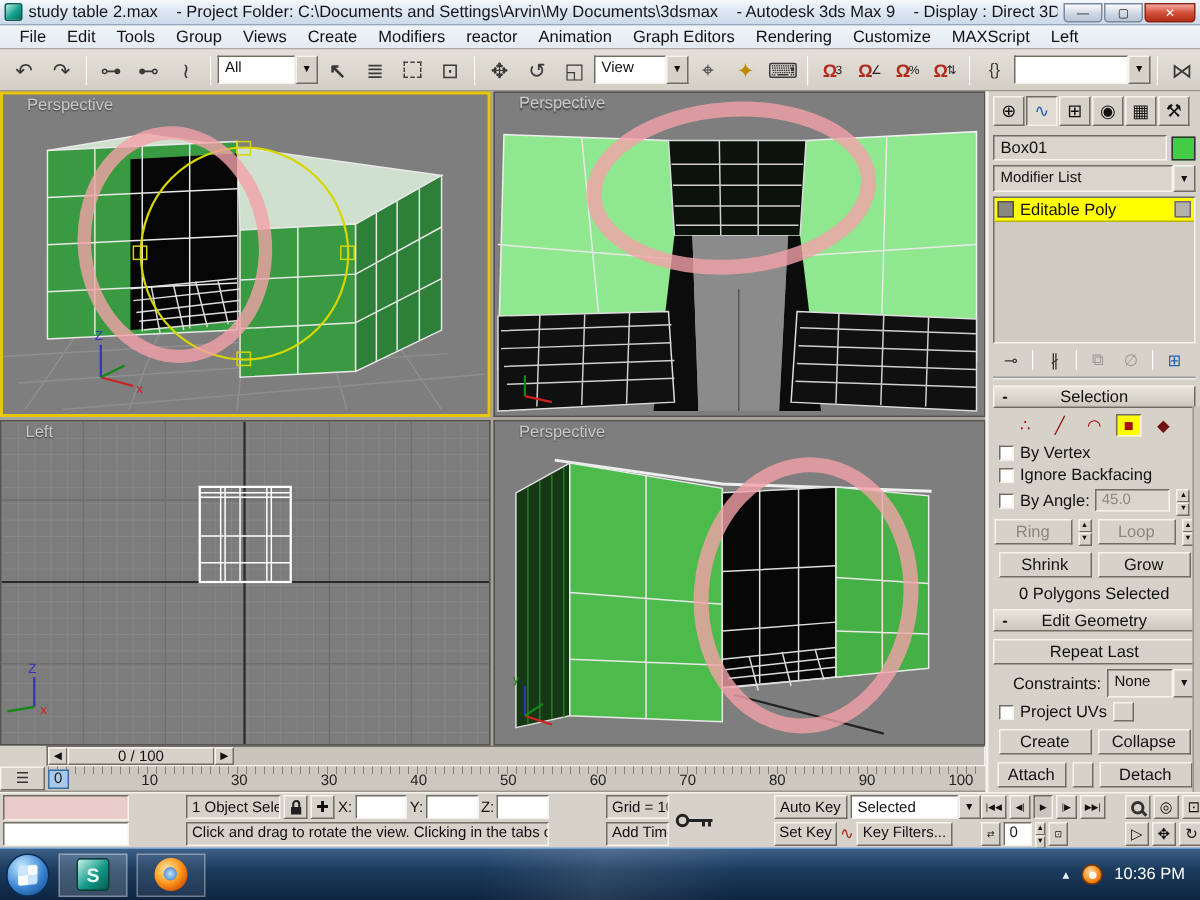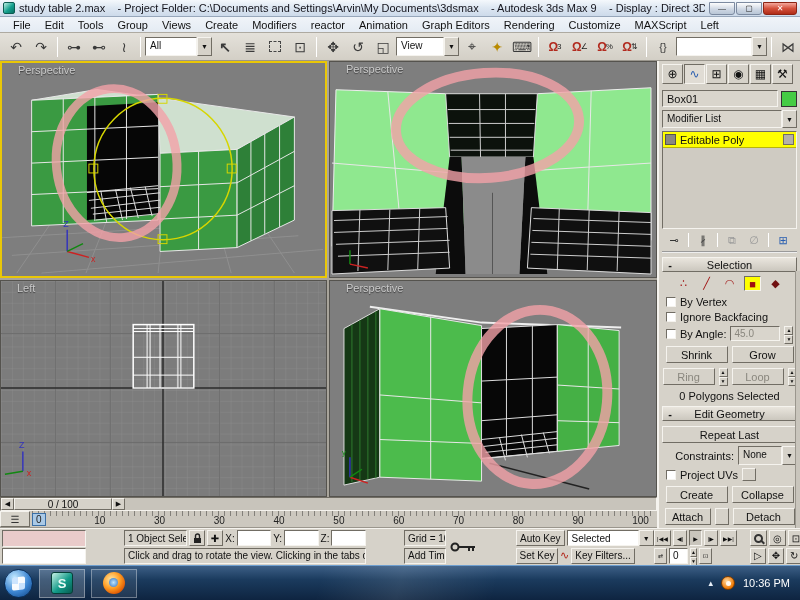--- a/index.html
+++ b/index.html
@@ -44,21 +44,21 @@
   .left { width:657px; flex:none; display:flex; flex-direction:column; }
   .viewports { height:436px; flex:none; display:grid; grid-template-columns:327px 328px;
     grid-template-rows:217px 217px; gap:2px; background:#a8a49b; }
   .vp { position:relative; background:#7e7e7e; overflow:hidden; border:1px solid #55534e; }
   .vp.active { border:2px solid #e9c706; }
   .vp-label { position:absolute; top:1px; left:16px; color:#c9c9c9; font-size:11px; text-shadow:0 1px 1px #3a3a3a; }
   .vpsvg { display:block; width:100%; height:100%; }
 
   
   .timeslider { height:14px; flex:none; display:flex; align-items:stretch; background:#c8c4bb;
-    border:1px solid; border-color:#716d64 #f5f3ee #f5f3ee #716d64; }
+    border:1px solid; border-color:#716d64 #f5f3ee #f5f3ee #716d64;margin-left:31px; }
   .ts-arrow { width:13px; flex:none; display:flex; align-items:center; justify-content:center; font-size:7px;
     background:#d6d2c9; border:1px solid; border-color:#f5f3ee #716d64 #716d64 #f5f3ee; }
   .ts-handle { width:98px; flex:none; display:flex; align-items:center; justify-content:center; font-size:10px;
     background:#d6d2c9; border:1px solid; border-color:#f5f3ee #716d64 #716d64 #f5f3ee; }
   .ts-track { flex:1; }
   .trackbar { height:17px; flex:none; display:flex; align-items:stretch; background:#ccc8bf; border-bottom:1px solid #9a968d; }
   .tb-mini { width:30px; flex:none; display:flex; align-items:center; justify-content:center; font-size:10px; color:#333;
     background:#d6d2c9; border:1px solid; border-color:#f5f3ee #716d64 #716d64 #f5f3ee; }
   .ruler { flex:1; position:relative; }
   .ticksline { position:absolute; top:0; left:2px; right:2px; height:5px;
@@ -449,34 +449,34 @@
         <div class="cbrow">
           <span class="cb"></span>
           <span>By Angle:</span>
           <span class="numfield">45.0</span>
           <span class="spin">
               <i>▲</i>
               <i>▼</i>
             </span>
         </div>
         <div class="btnrow">
-          <span class="pbtn w62">Shrink</span>
-          <span class="pbtn w62">Grow</span>
-        </div>
-        <div class="btnrow">
           <span class="pbtn w52 dis">Ring</span>
           <span class="spin">
               <i>▲</i>
               <i>▼</i>
             </span>
           <span class="pbtn w52 dis">Loop</span>
           <span class="spin">
               <i>▲</i>
               <i>▼</i>
             </span>
+        </div>
+        <div class="btnrow">
+          <span class="pbtn w62">Shrink</span>
+          <span class="pbtn w62">Grow</span>
         </div>
         <div class="centertext">0 Polygons Selected</div>
       </div>
 
       <div class="rollout">
         <div class="rhead">
           <span class="rminus">-</span>
           <span class="rtitle">Edit Geometry</span>
         </div>
         <div class="btnrow">

